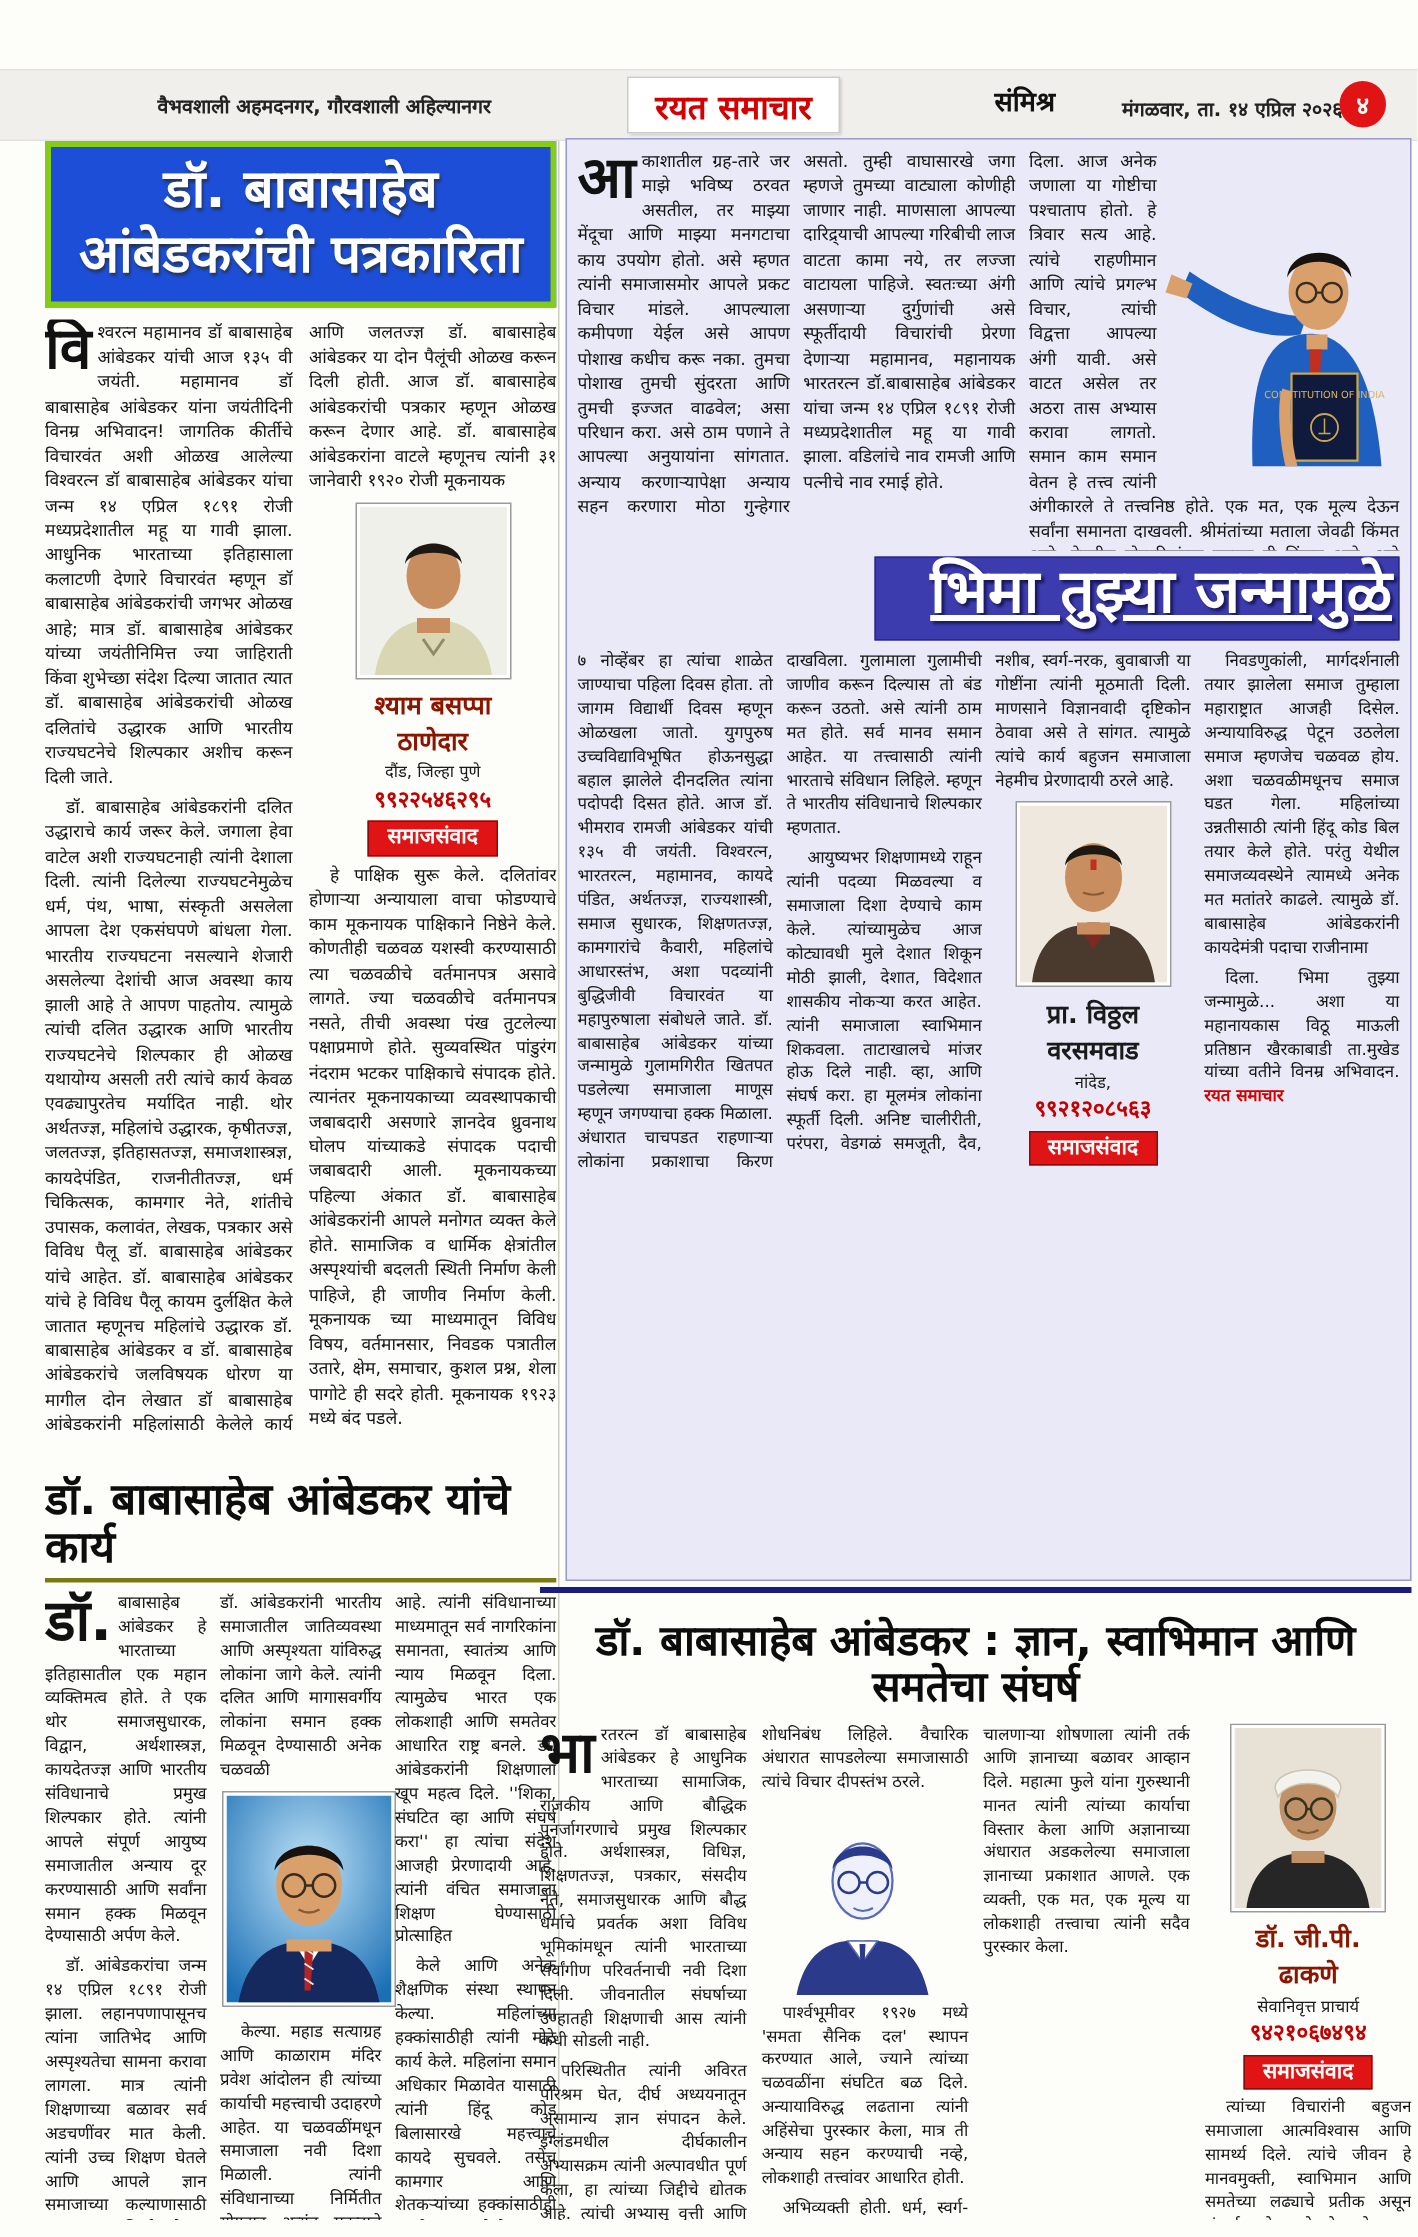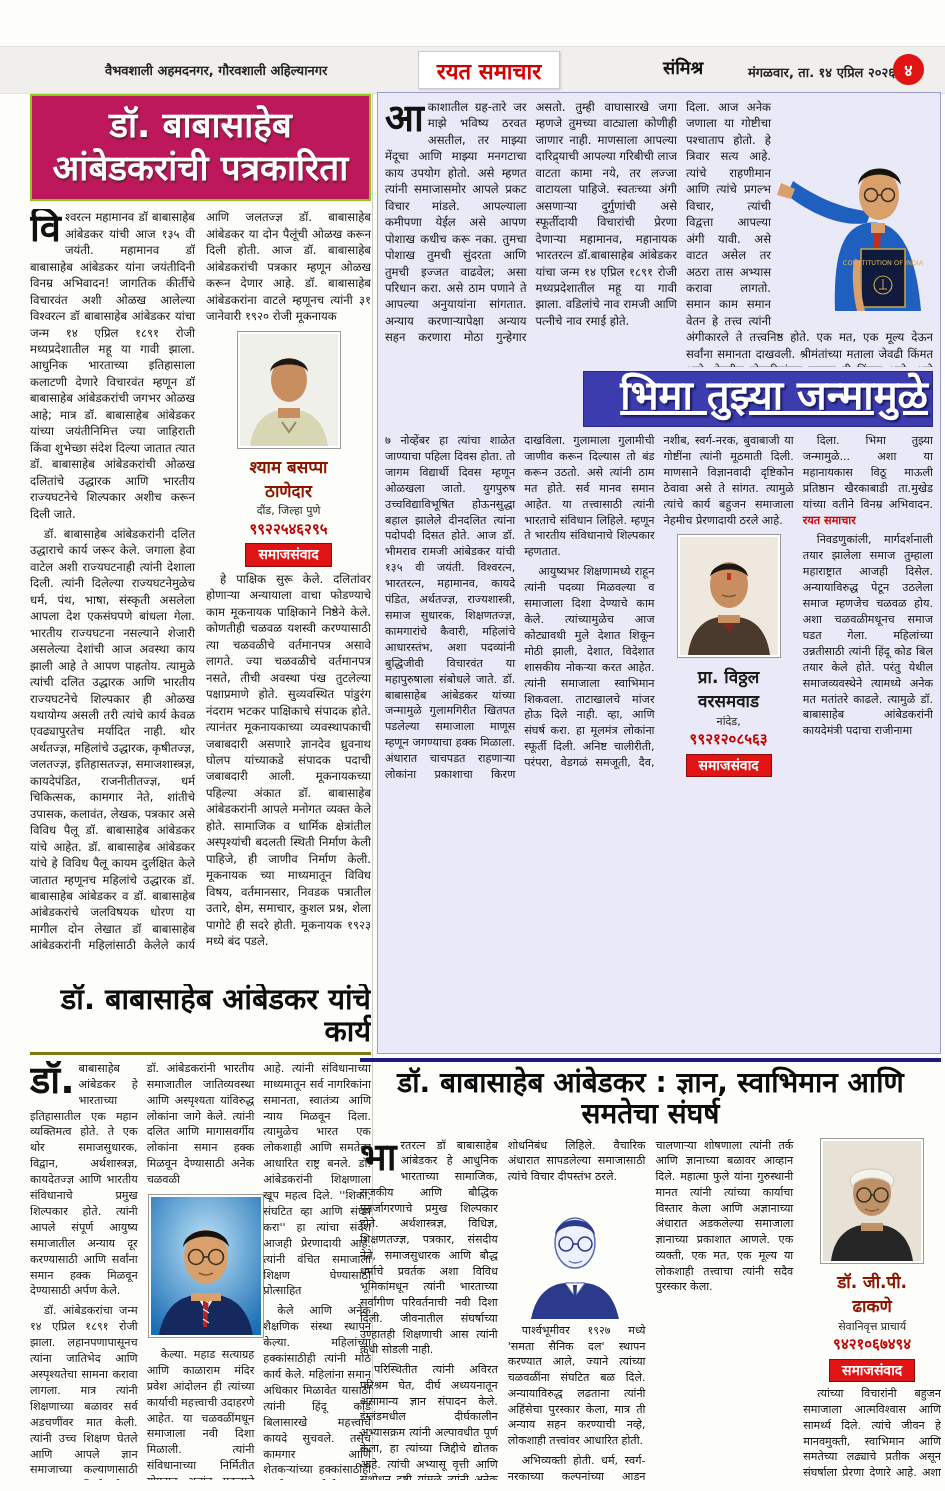--- a/index.html
+++ b/index.html
@@ -30,40 +30,40 @@
   }
   
   .body-txt{font-size:11.6px;line-height:1.42;text-align:justify;color:#141414;}
   .body-txt p{margin:0 0 4px 0;text-indent:14px;}
   .body-txt p.first{text-indent:0;}
   .dropcap{float:left;font-size:38px;line-height:.9;font-weight:bold;padding:2px 4px 0 0;color:#111;}
   .credit-inline{color:#d40000;font-weight:bold;}
   
   .left-col{position:absolute;left:30px;top:94px;width:341px;height:886px;overflow:hidden;}
   .olive-head{
-    background:#be185d;border:2px solid #84cc16;color:#fff;
+    background:#1d4ed8;border:4px solid #84cc16;color:#fff;
     font-size:35px;font-weight:bold;text-align:center;line-height:1.22;
     padding:8px 2px 10px;text-shadow:1px 2px 2px rgba(40,40,20,.65);
     margin-bottom:8px;
   }
   .two-col{column-count:2;column-gap:11px;height:760px;overflow:hidden;}
   
   .author-fig{break-inside:avoid;text-align:center;margin:6px auto 4px;width:112px;}
   .photo-frame{border:1px solid #9a9a9a;background:#fff;padding:2px;display:inline-block;}
   .cap-name{display:block;font-size:17px;font-weight:bold;color:#8c1500;margin-top:2px;}
   .cap-place{display:block;font-size:11px;color:#1a1a1a;}
   .cap-phone{display:block;font-size:15px;font-weight:bold;color:#c40000;}
   .tag-box{
     display:inline-block;background:#e01414;border:1px solid #8e0b0b;color:#fff;
     font-weight:bold;font-size:14px;padding:1px 12px;margin-top:3px;
   }
   
   .karya{position:absolute;left:30px;top:984px;width:341px;height:496px;overflow:hidden;}
   .karya-head{
-    font-size:29px;font-weight:bold;color:#0d0d0d;text-align:right;
+    font-size:29px;font-weight:bold;color:#0d0d0d;text-align:left;
     border-bottom:3px solid #7c7914;padding-bottom:4px;margin-bottom:6px;line-height:1.1;
   }
   .three-col{column-count:3;column-gap:9px;height:438px;overflow:hidden;font-size:11.2px;}
   
   .right-panel{
     position:absolute;left:377px;top:92px;width:564px;height:962px;
     background:#e9e9f7;border:1px solid #9a9ad0;box-sizing:border-box;padding:6px 7px;overflow:hidden;
   }
   .panel-top{display:flex;gap:9px;height:268px;overflow:hidden;}
   .pt-left{width:292px;column-count:2;column-gap:9px;overflow:hidden;}
@@ -71,21 +71,21 @@
   .pt-right .figwrap{float:right;width:158px;margin:0 0 2px 4px;}
   .bhima-bar{
     margin-left:198px;margin-top:4px;background:#3c3cae;border:1px solid #2a2a86;
     color:#fff;font-size:40px;font-weight:bold;text-align:right;
     padding:0 4px 8px;line-height:1.15;text-shadow:2px 2px 2px rgba(10,10,60,.7);text-decoration:underline;
   }
   .panel-bottom{column-count:4;column-gap:9px;height:610px;overflow:hidden;margin-top:6px;font-size:11.2px;}
   
   .sangharsh{
     position:absolute;left:360px;top:1058px;width:581px;height:422px;overflow:hidden;
-    border-top:4px solid #1b1b80;padding-top:4px;box-sizing:border-box;
+    border-top:4px solid #1b1b80;padding-top:15px;box-sizing:border-box;
   }
   .sang-head{font-size:28px;font-weight:bold;color:#0c0c0c;text-align:center;margin:2px 0 8px;line-height:1.1;}
   .four-col{column-count:4;column-gap:10px;height:352px;overflow:hidden;font-size:11.1px;}
   
   .v-divider{position:absolute;left:372px;top:94px;width:1px;height:1386px;background:#cfcfc6;}
   svg{display:block;}
 </style>
 </head>
 <body>
 
@@ -208,22 +208,22 @@
             <path d="M30 40 C32 22 66 22 68 40 C62 30 36 30 30 40 Z" fill="#1d1812"></path>
             <rect x="47" y="36" width="4" height="7" fill="#c03020"></rect>
             <path d="M42 58 q7 3 14 0" stroke="#8a5a34" stroke-width="1.4" fill="none"></path>
           </svg>
         </span>
         <span class="cap-name" style="color:#1a1a1a;">प्रा. विठ्ठल वरसमवाड</span>
         <span class="cap-place">नांदेड,</span>
         <span class="cap-phone">९९२१२०८५६३</span>
         <span class="tag-box">समाजसंवाद</span>
       </figure>
+      <p>निवडणुकांली, मार्गदर्शनाली तयार झालेला समाज तुम्हाला महाराष्ट्रात आजही दिसेल. अन्यायाविरुद्ध पेटून उठलेला समाज म्हणजेच चळवळ होय. अशा चळवळीमधूनच समाज घडत गेला. महिलांच्या उन्नतीसाठी त्यांनी हिंदू कोड बिल तयार केले होते. परंतु येथील समाजव्यवस्थेने त्यामध्ये अनेक मत मतांतरे काढले. त्यामुळे डॉ. बाबासाहेब आंबेडकरांनी कायदेमंत्री पदाचा राजीनामा</p>
       <p><span>दिला. भिमा तुझ्या जन्मामुळे... अशा या महानायकास विठू माऊली प्रतिष्ठान खैरकाबाडी ता.मुखेड यांच्या वतीने विनम्र अभिवादन. </span><span class="credit-inline">रयत समाचार</span></p>
-      <p>निवडणुकांली, मार्गदर्शनाली तयार झालेला समाज तुम्हाला महाराष्ट्रात आजही दिसेल. अन्यायाविरुद्ध पेटून उठलेला समाज म्हणजेच चळवळ होय. अशा चळवळीमधूनच समाज घडत गेला. महिलांच्या उन्नतीसाठी त्यांनी हिंदू कोड बिल तयार केले होते. परंतु येथील समाजव्यवस्थेने त्यामध्ये अनेक मत मतांतरे काढले. त्यामुळे डॉ. बाबासाहेब आंबेडकरांनी कायदेमंत्री पदाचा राजीनामा</p>
     </div>
   </div>
 
   <div class="sangharsh">
     <div class="sang-head">डॉ. बाबासाहेब आंबेडकर : ज्ञान, स्वाभिमान आणि समतेचा संघर्ष</div>
     <div class="four-col body-txt">
       <p class="first"><span class="dropcap">भा</span><span>रतरत्न डॉ बाबासाहेब आंबेडकर हे आधुनिक भारताच्या सामाजिक, राजकीय आणि बौद्धिक पुनर्जागरणाचे प्रमुख शिल्पकार होते. अर्थशास्त्रज्ञ, विधिज्ञ, शिक्षणतज्ज्ञ, पत्रकार, संसदीय नेते, समाजसुधारक आणि बौद्ध धर्माचे प्रवर्तक अशा विविध भूमिकांमधून त्यांनी भारताच्या सर्वांगीण परिवर्तनाची नवी दिशा दिली. जीवनातील संघर्षाच्या उण्हातही शिक्षणाची आस त्यांनी कधी सोडली नाही.</span></p>
       <p>परिस्थितीत त्यांनी अविरत परिश्रम घेत, दीर्घ अध्ययनातून असामान्य ज्ञान संपादन केले. इंग्लंडमधील दीर्घकालीन अभ्यासक्रम त्यांनी अल्पावधीत पूर्ण केला, हा त्यांच्या जिद्दीचे द्योतक आहे. त्यांची अभ्यासू वृत्ती आणि संशोधन दृष्टी यांमुळे त्यांनी अनेक शोधनिबंध लिहिले. वैचारिक अंधारात सापडलेल्या समाजासाठी त्यांचे विचार दीपस्तंभ ठरले.</p>
       <figure class="author-fig" style="width:104px;">
         <span>

